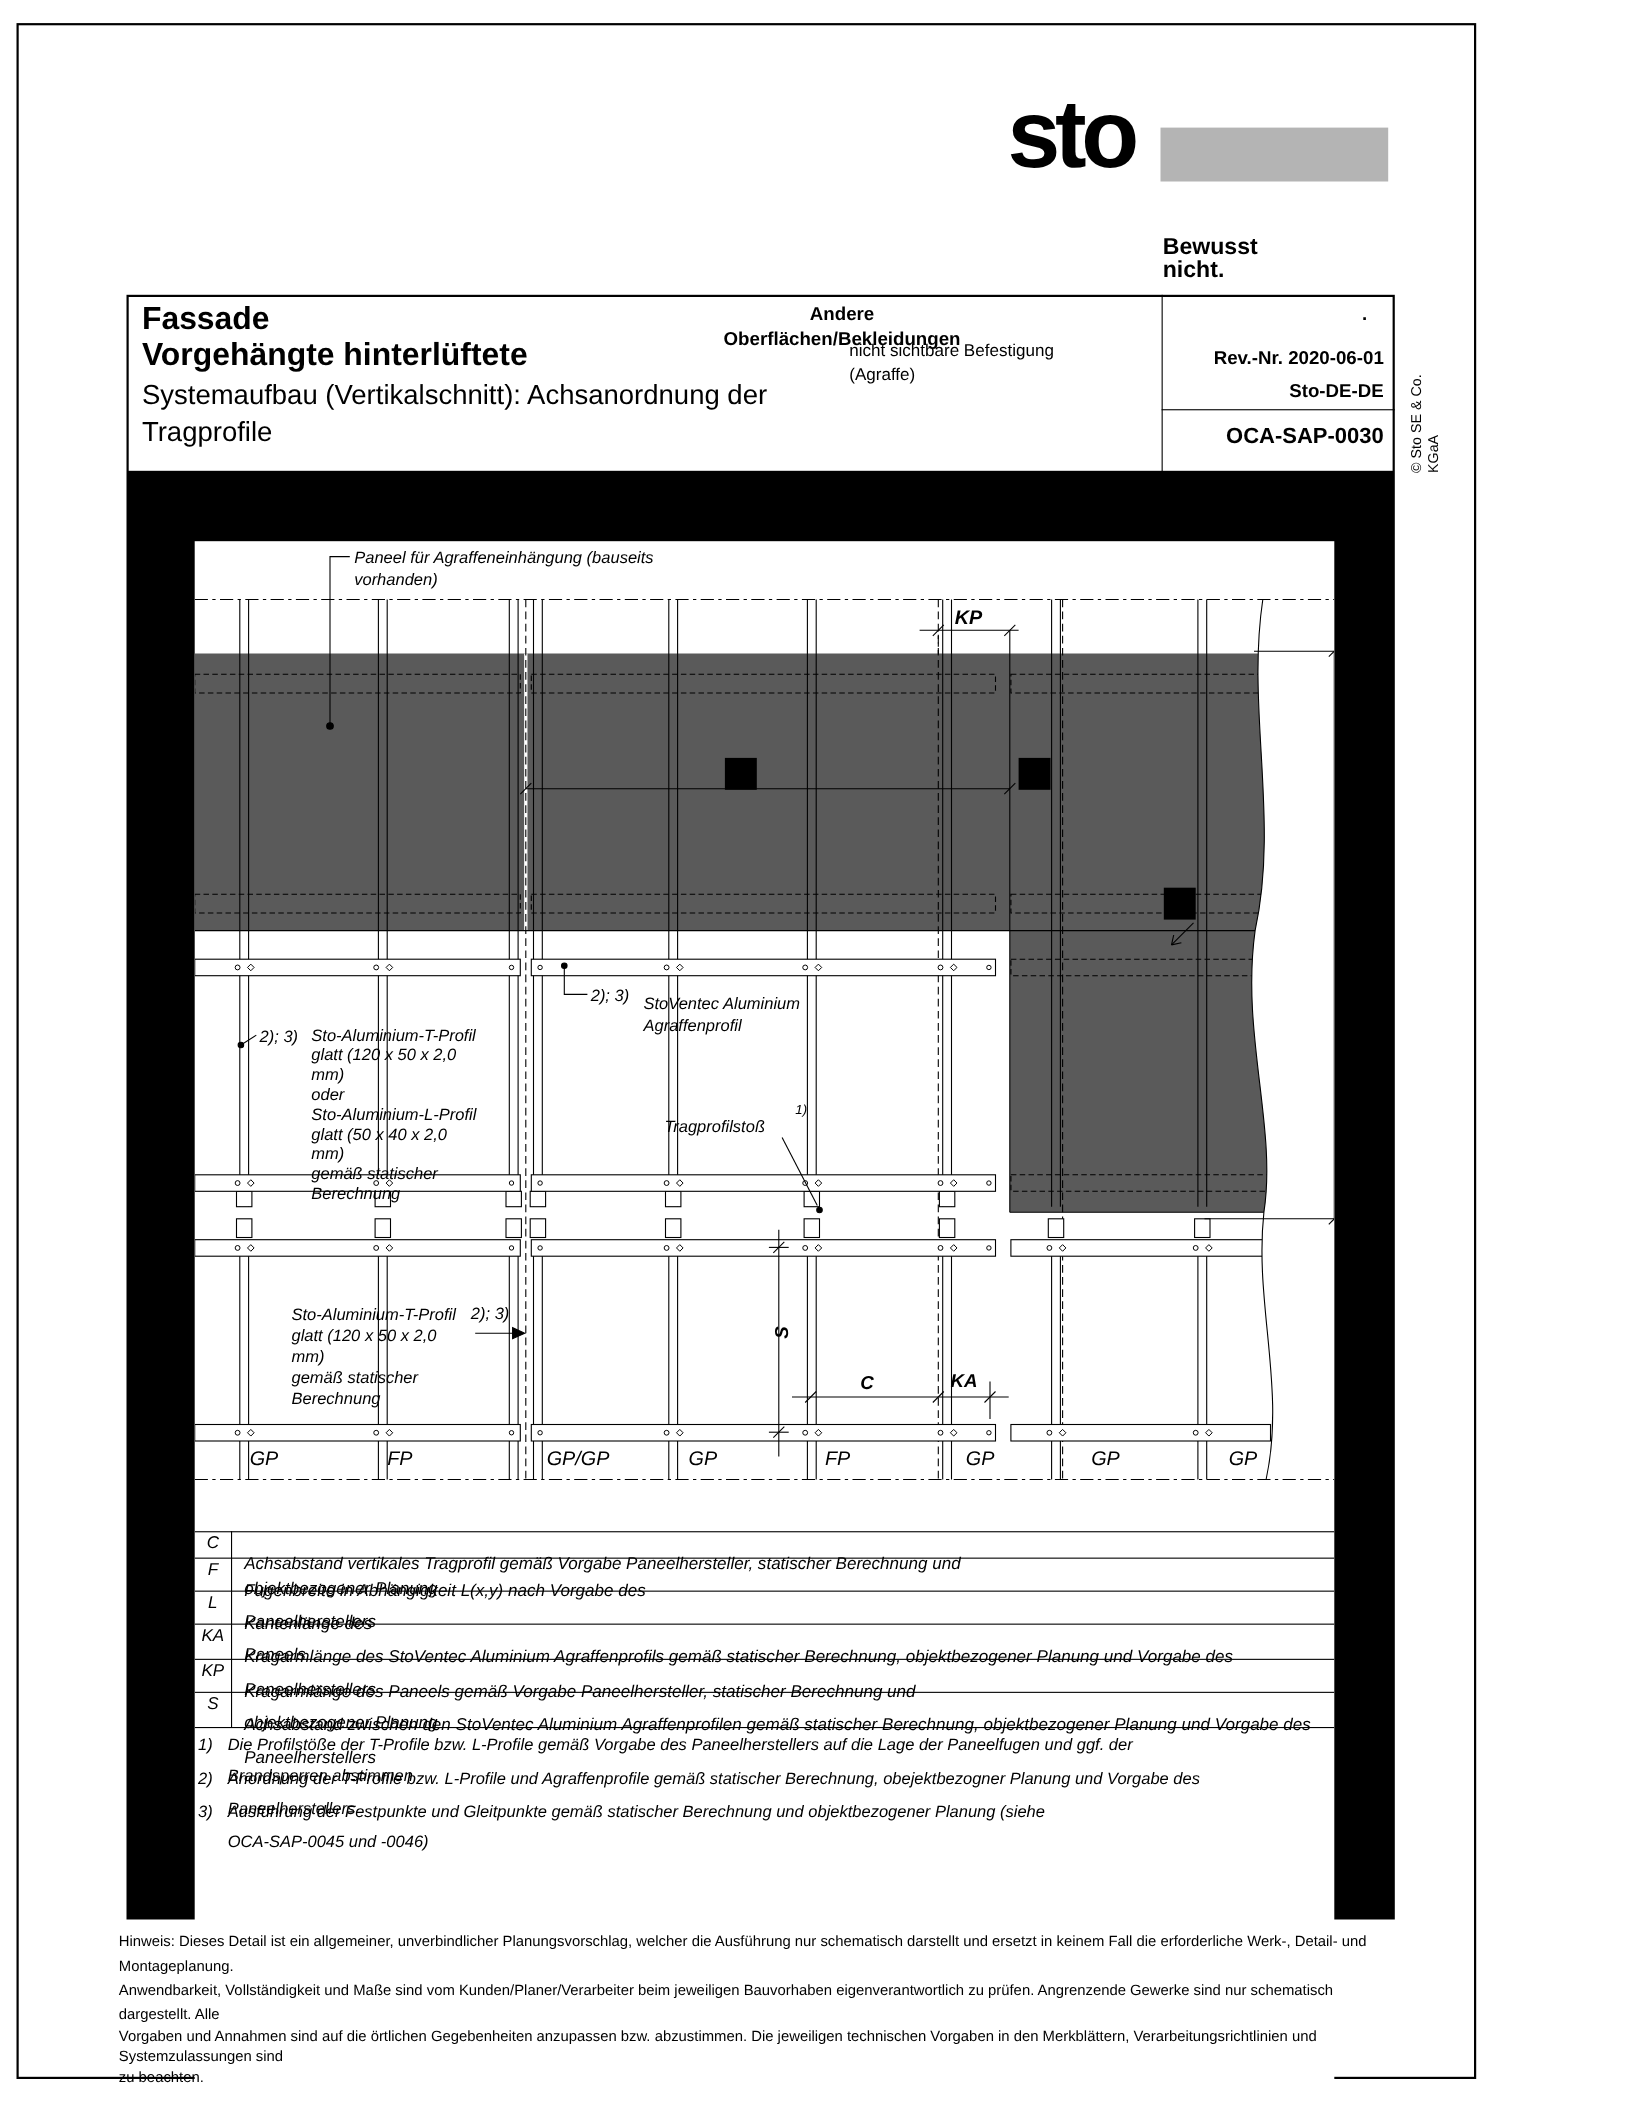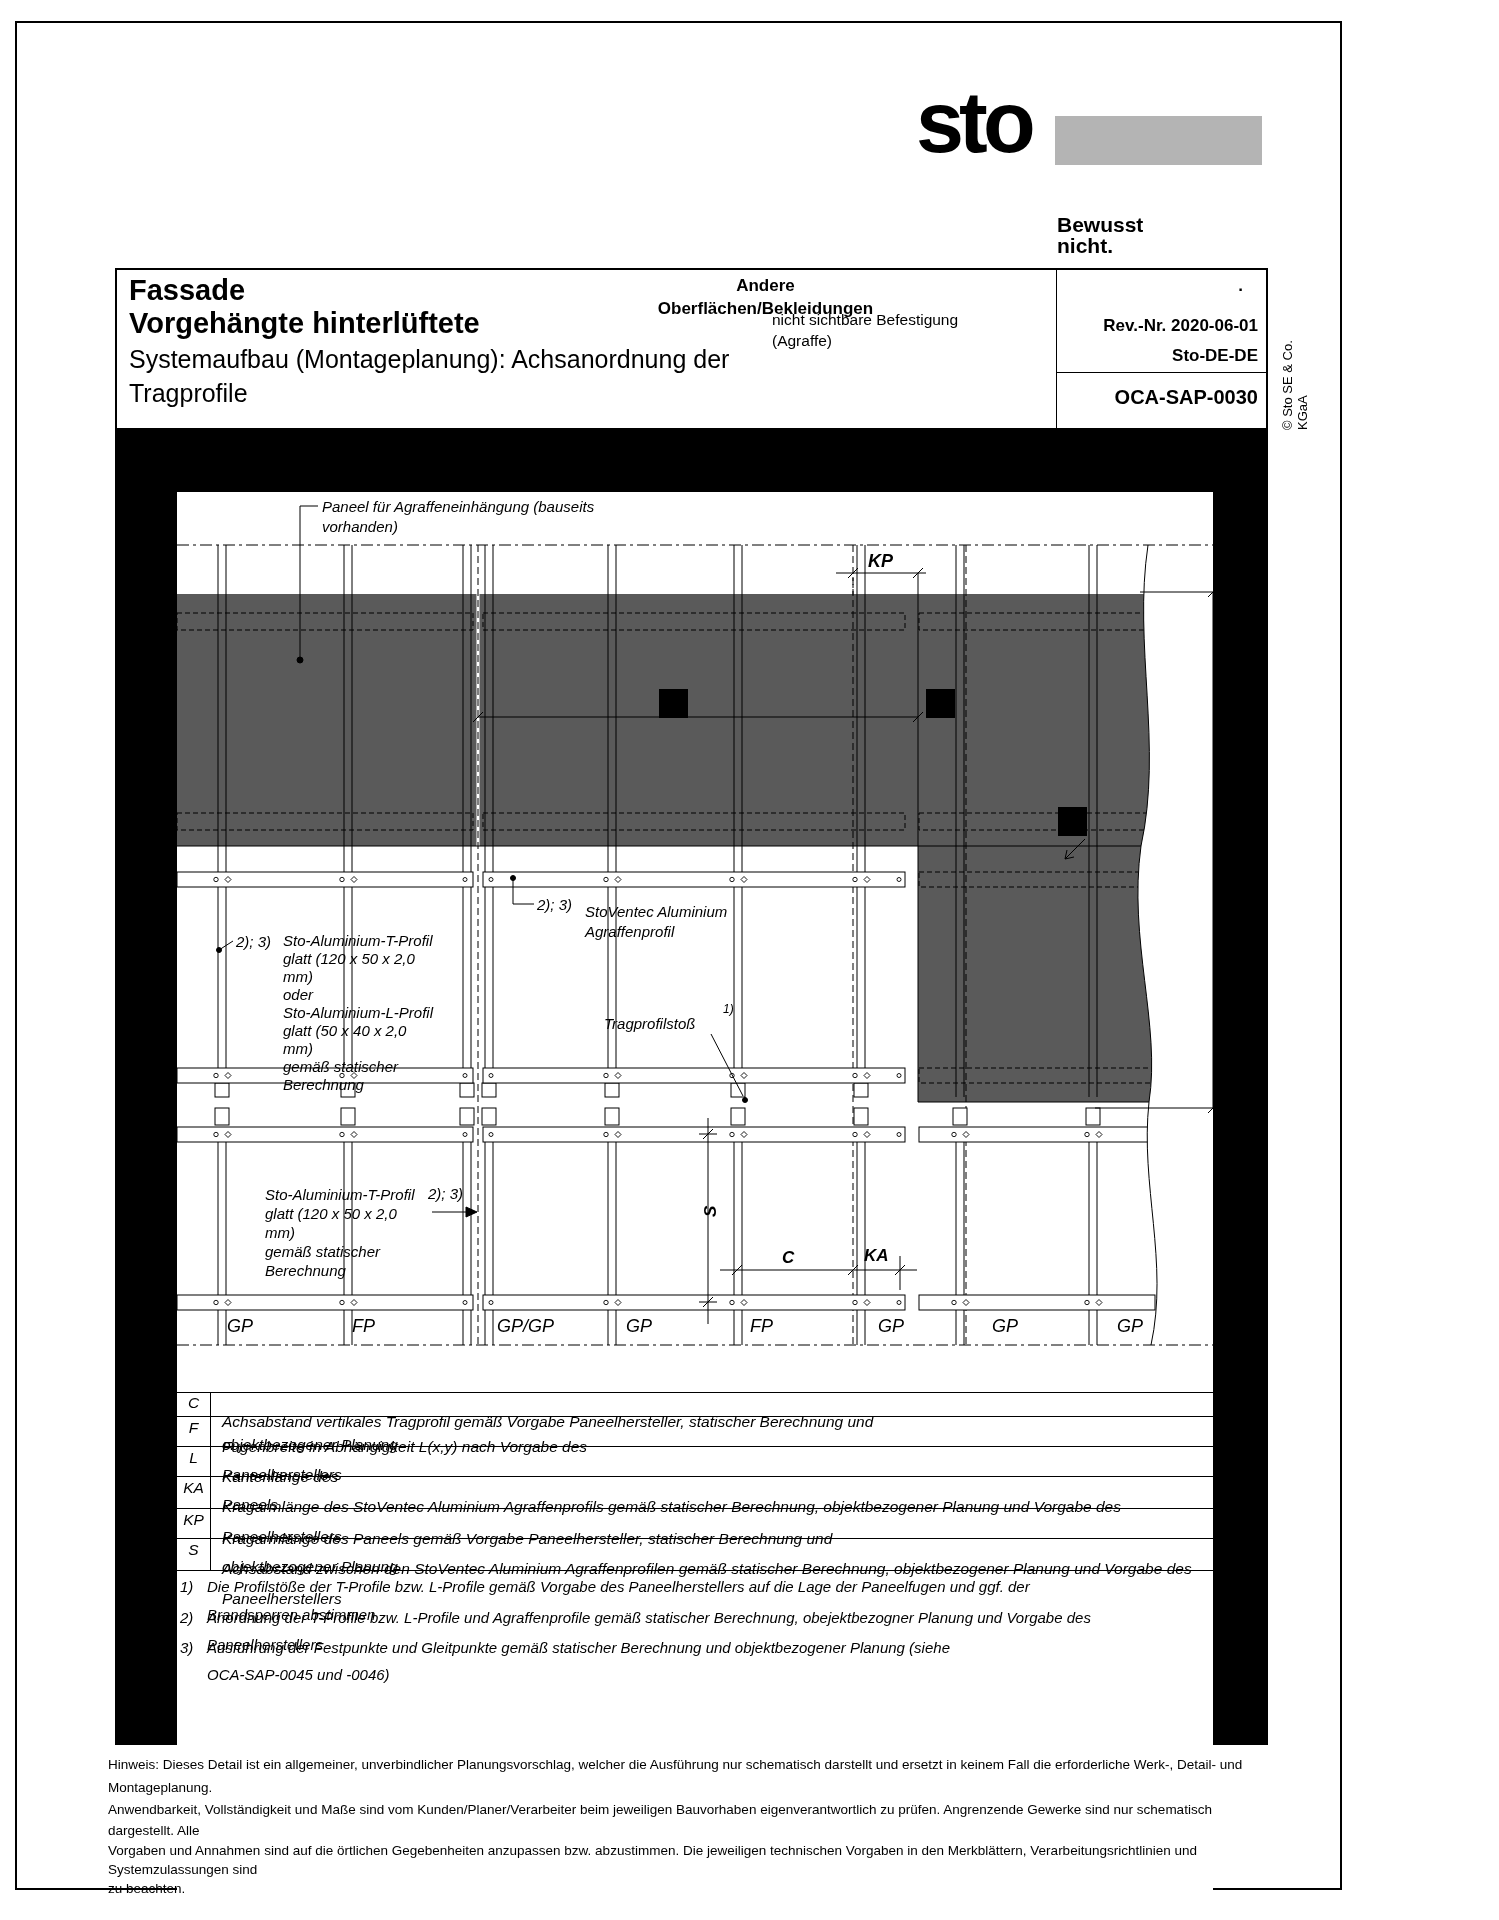--- a/index.html
+++ b/index.html
@@ -55,21 +55,21 @@
   <div>Bewusst</div>
   <div>nicht.</div>
 </div>
 
 <div class="abs title-block"></div>
 <div class="abs tb-title">
   <div>Fassade</div>
   <div>Vorgehängte hinterlüftete</div>
 </div>
 <div class="abs tb-sub">
-  <div>Systemaufbau (Montageplanung): Achsanordnung der</div>
+  <div>Systemaufbau (Vertikalschnitt): Achsanordnung der</div>
   <div>Tragprofile</div>
 </div>
 <div class="abs tb-cat">
   <div>Andere</div>
   <div>Oberflächen/Bekleidungen</div>
 </div>
 <div class="abs tb-fast">
   <div>nicht sichtbare Befestigung</div>
   <div>(Agraffe)</div>
 </div>

